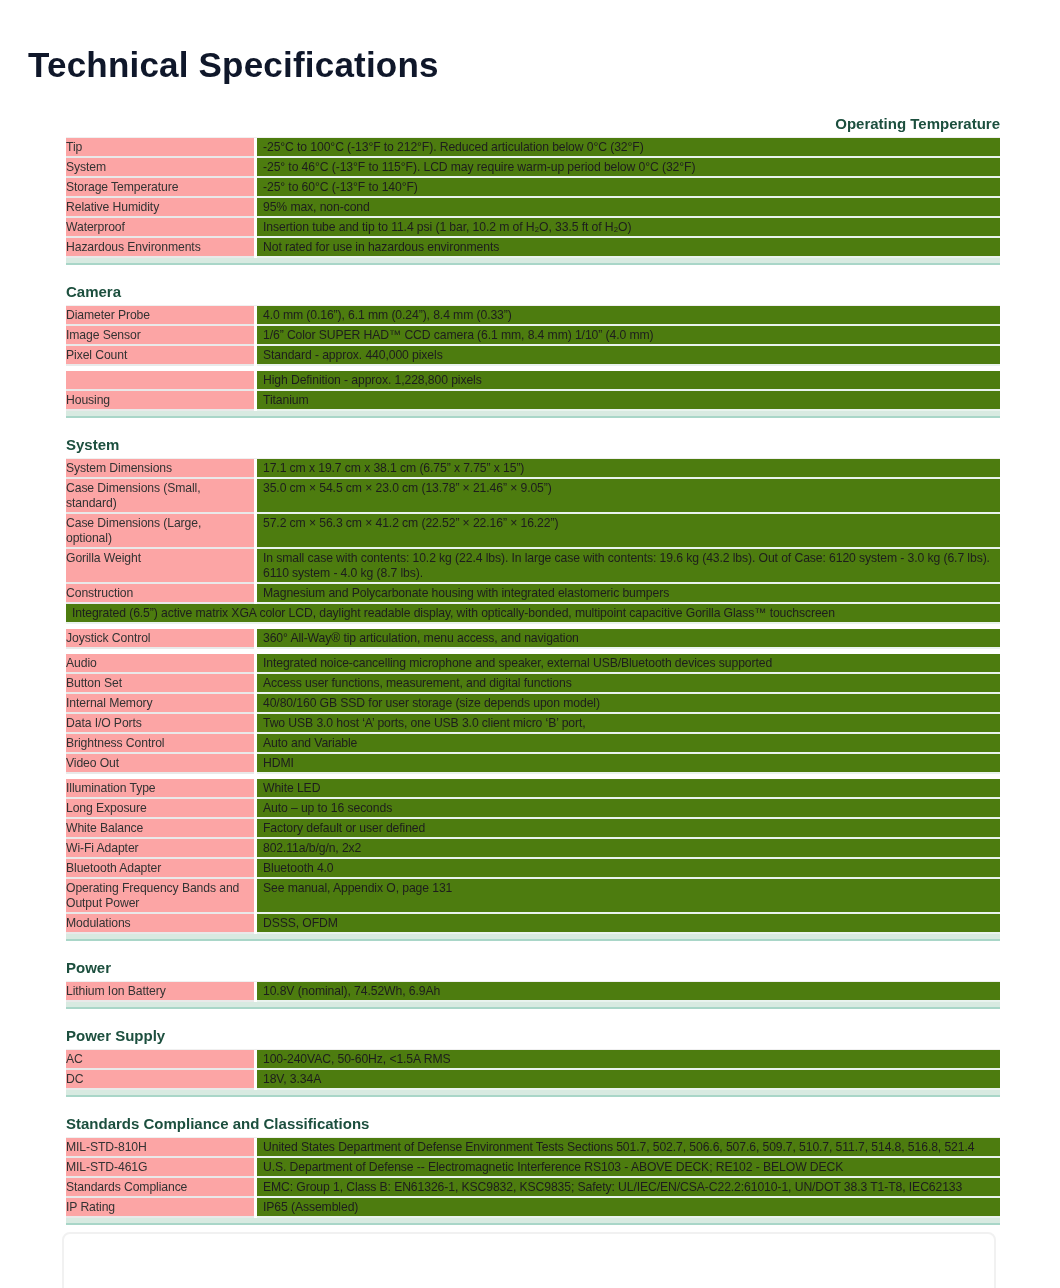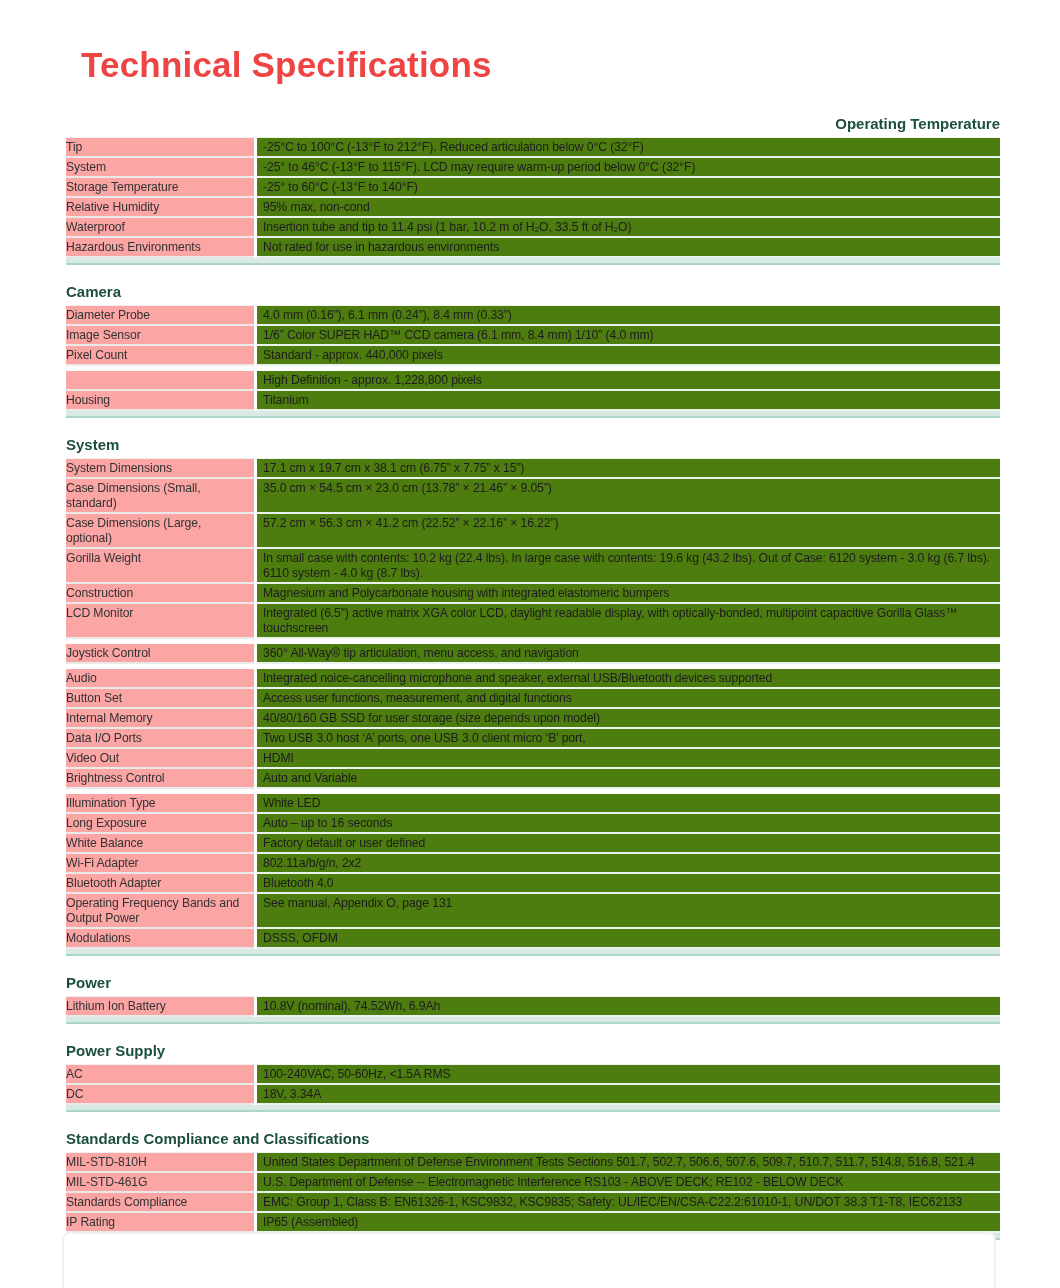--- a/index.html
+++ b/index.html
@@ -2,23 +2,23 @@
 <html><head>
 <meta charset="utf-8">
 <style>
   html,body { margin:0; padding:0; background:#ffffff; }
   body { font-family:"Liberation Sans", sans-serif; color:#1d1d1d; }
   .page {
     position:relative; width:1060px; height:1288px;
     background:#ffffff; overflow:hidden;
   }
   .page-title {
-    margin:44px 60px 0 81px;
+    margin:44px 60px 0 28px;
     font-size:35px; line-height:42px; font-weight:bold;
-    color:#ef4444; letter-spacing:0.2px;
+    color:#0f172a; letter-spacing:0.2px;
   }
   .sections { display:block; }
   .spec-section { margin:0 60px 0 66px; }
   .sec-heading {
     font-size:15px; line-height:16px; font-weight:bold;
     color:#1c4f3e; margin:19px 0 5px 0;
   }
   .sections .spec-section:first-child .sec-heading { margin-top:30px;text-align:right; }
   .spec-table { border-top:1px solid #f0f0f0; }
   .spec-row { display:flex; align-items:stretch; }
@@ -125,21 +125,20 @@
           </div>
           <div class="spec-row">
             <div class="cell label">Gorilla Weight</div>
             <div class="cell value">In small case with contents: 10.2 kg (22.4 lbs). In large case with contents: 19.6 kg (43.2 lbs). Out of Case: 6120 system - 3.0 kg (6.7 lbs). 6110 system - 4.0 kg (8.7 lbs).</div>
           </div>
           <div class="spec-row">
             <div class="cell label">Construction</div>
             <div class="cell value">Magnesium and Polycarbonate housing with integrated elastomeric bumpers</div>
           </div>
           <div class="spec-row">
-            <div class="cell label">LCD Monitor</div>
             <div class="cell value">Integrated (6.5”) active matrix XGA color LCD, daylight readable display, with optically-bonded, multipoint capacitive Gorilla Glass™ touchscreen</div>
           </div>
           <div class="spec-row gap">
             <div class="cell label">Joystick Control</div>
             <div class="cell value">360° All-Way® tip articulation, menu access, and navigation</div>
           </div>
           <div class="spec-row gap">
             <div class="cell label">Audio</div>
             <div class="cell value">Integrated noice-cancelling microphone and speaker, external USB/Bluetooth devices supported</div>
           </div>
@@ -149,26 +148,26 @@
           </div>
           <div class="spec-row">
             <div class="cell label">Internal Memory</div>
             <div class="cell value">40/80/160 GB SSD for user storage (size depends upon model)</div>
           </div>
           <div class="spec-row">
             <div class="cell label">Data I/O Ports</div>
             <div class="cell value">Two USB 3.0 host ‘A’ ports, one USB 3.0 client micro ‘B’ port,</div>
           </div>
           <div class="spec-row">
+            <div class="cell label">Brightness Control</div>
+            <div class="cell value">Auto and Variable</div>
+          </div>
+          <div class="spec-row">
             <div class="cell label">Video Out</div>
             <div class="cell value">HDMI</div>
-          </div>
-          <div class="spec-row">
-            <div class="cell label">Brightness Control</div>
-            <div class="cell value">Auto and Variable</div>
           </div>
           <div class="spec-row gap">
             <div class="cell label">Illumination Type</div>
             <div class="cell value">White LED</div>
           </div>
           <div class="spec-row">
             <div class="cell label">Long Exposure</div>
             <div class="cell value">Auto – up to 16 seconds</div>
           </div>
           <div class="spec-row">

